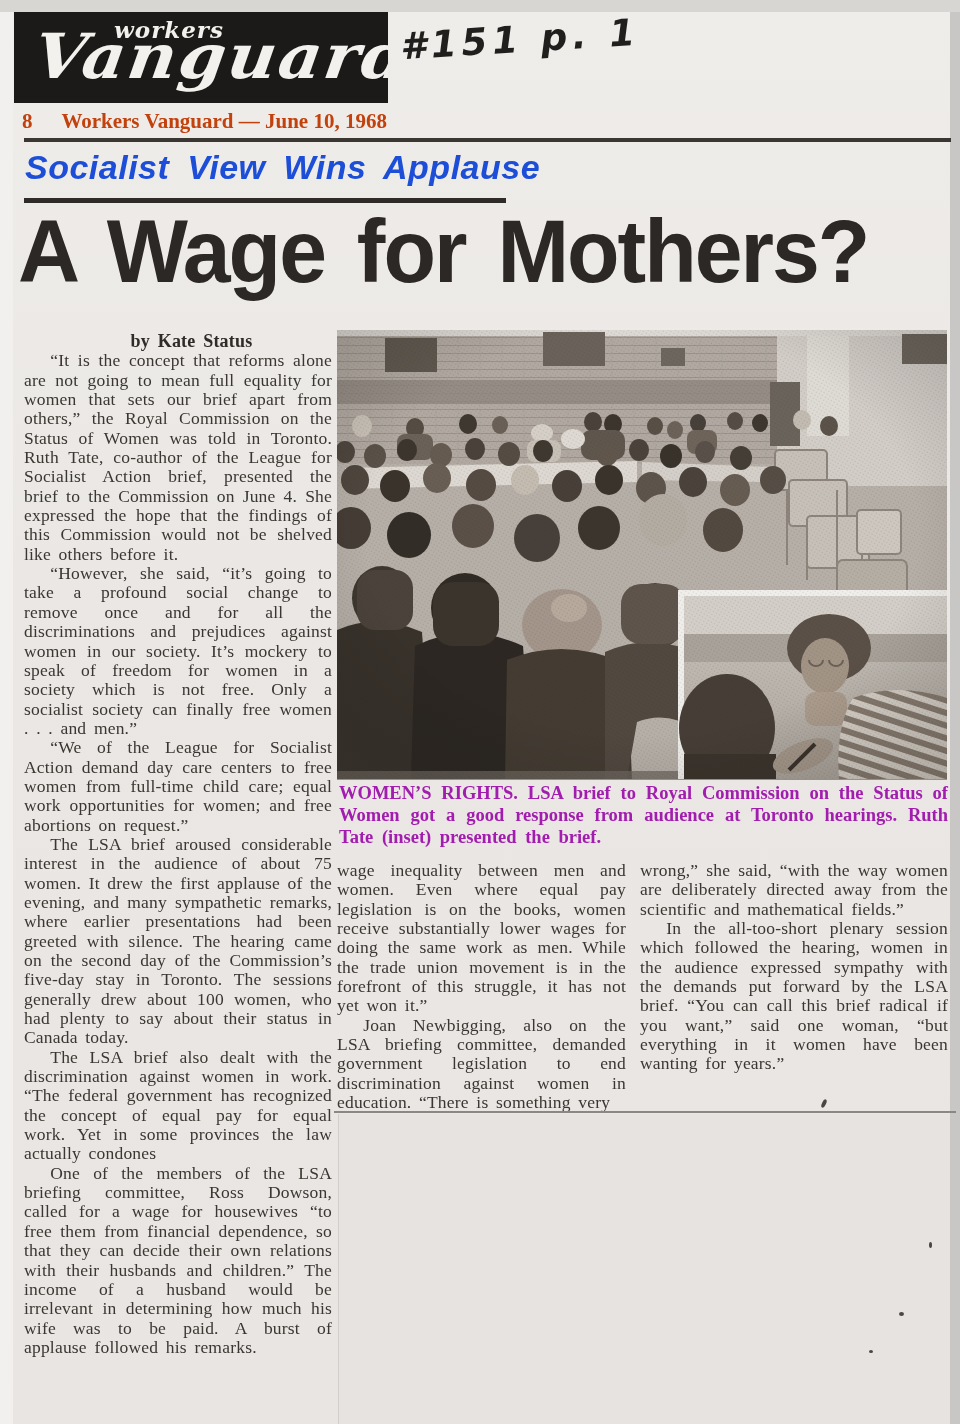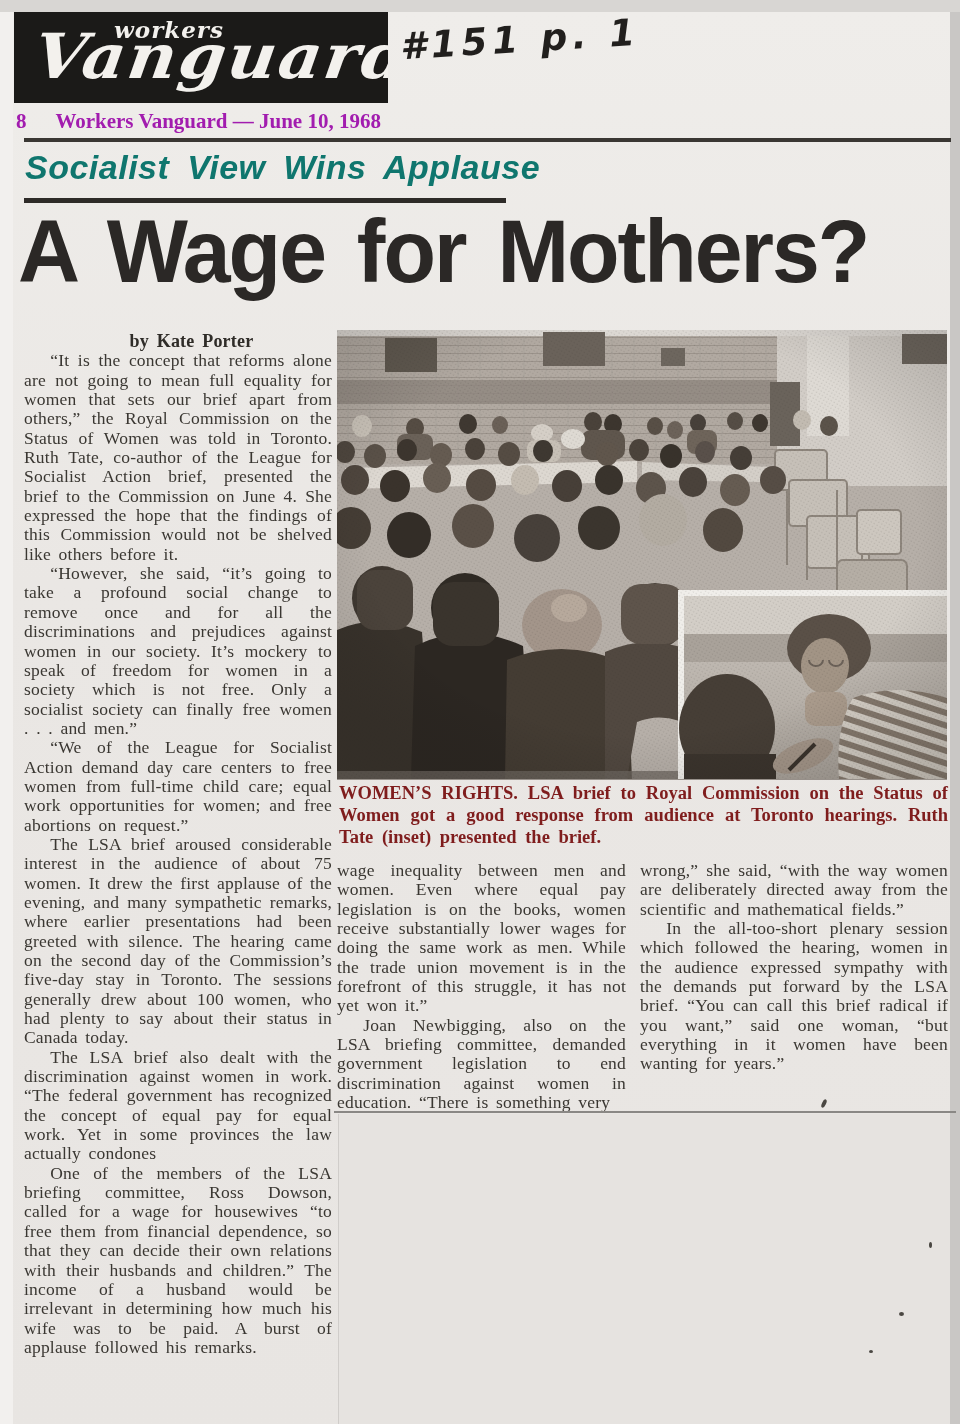--- a/index.html
+++ b/index.html
@@ -15,45 +15,45 @@
   .masthead{position:absolute;left:14px;top:0;width:374px;height:91px;background:#1b1a18;overflow:hidden;}
   .mh-workers{position:absolute;left:100px;top:4px;color:#f3f1ed;
           font:italic 700 23px "DejaVu Serif",serif;letter-spacing:1px;}
   .mh-vanguard{position:absolute;left:26px;top:8px;color:#f3f1ed;
           font:italic 700 62px "DejaVu Serif",serif;letter-spacing:2px;
           transform:skewX(-8deg) scaleX(1.08);transform-origin:left top;white-space:nowrap;}
   .handwritten{position:absolute;left:400px;top:6px;color:#211f1d;
           font:italic 700 37px "DejaVu Sans",sans-serif;letter-spacing:5px;
           transform:rotate(-3.5deg);white-space:nowrap;}
   
-  .dateline{position:absolute;left:16px;top:97px;width:920px;font-weight:700;font-size:21px;
-          color:#a21caf;white-space:nowrap;}
+  .dateline{position:absolute;left:22px;top:97px;width:920px;font-weight:700;font-size:21px;
+          color:#c2410c;white-space:nowrap;}
   .dateline .pageno{margin-right:24px;}
   .rule-dateline{position:absolute;left:24px;top:126px;width:927px;height:4px;background:#3a3733;}
-  .kicker{position:absolute;left:25px;top:136px;white-space:nowrap;color:#0f766e;
+  .kicker{position:absolute;left:25px;top:136px;white-space:nowrap;color:#1d4ed8;
           font:italic 700 34px "Liberation Sans",sans-serif;word-spacing:8px;letter-spacing:.5px;}
   .rule-kicker{position:absolute;left:24px;top:186px;width:482px;height:5px;background:#2e2b28;}
   .headline{position:absolute;left:18px;top:194px;width:940px;white-space:nowrap;color:#2b2826;
           font:700 86px/1 "Liberation Sans",sans-serif;letter-spacing:-2px;word-spacing:10px;
           transform:scaleY(1.04);transform-origin:left top;}
   
   .col{position:absolute;text-align:justify;font-size:17.5px;line-height:19.35px;
           letter-spacing:.2px;word-spacing:3px;color:#3a3732;}
   .col p{margin:0;text-indent:1.5em;}
   .col p.cont{text-indent:0;}
   .col-left{left:24px;top:320px;width:308px;height:1092px;overflow:hidden;}
   .byline{text-align:center;font-weight:700;font-size:18px;margin:0 0 4px 0;color:#2f2c28;}
   .col-mid{left:337px;top:849px;width:289px;}
   .col-right{left:640px;top:849px;width:308px;}
   
   .photo{position:absolute;left:337px;top:318px;width:610px;height:449px;background:#b4ada6;
           box-shadow:0 1px 0 #97908a;}
   .photo svg{display:block;width:100%;height:100%;}
   .caption{position:absolute;left:339px;top:771px;width:609px;text-align:justify;
-          font-weight:700;font-size:18.5px;line-height:21.8px;color:#7f1d1d;word-spacing:4px;}
+          font-weight:700;font-size:18.5px;line-height:21.8px;color:#a21caf;word-spacing:4px;}
   .rule-bottom{position:absolute;left:334px;top:1099px;width:622px;height:2px;background:#8a8885;}
   .cut-bottom-left{position:absolute;left:18px;top:1415px;width:320px;height:2px;background:#908e8b;}
   .speck{position:absolute;background:#4a4742;border-radius:50%;}
   .s1{left:822px;top:1087px;width:4px;height:9px;transform:rotate(25deg);}
   .s2{left:929px;top:1230px;width:3px;height:6px;}
   .s3{left:899px;top:1300px;width:5px;height:4px;}
   .s4{left:869px;top:1338px;width:4px;height:3px;}
 </style>
 </head>
 <body>
@@ -75,21 +75,21 @@
     <span>Workers Vanguard — June 10, 1968</span>
   </div>
   <div class="rule-dateline"></div>
 
   <div class="kicker">Socialist View Wins Applause</div>
   <div class="rule-kicker"></div>
 
   <div class="headline">A Wage for Mothers?</div>
 
   <div class="col col-left">
-    <p class="byline">by Kate Porter</p>
+    <p class="byline">by Kate Status</p>
     <p>“It is the concept that reforms alone are not going to mean full equality for women that sets our brief apart from others,” the Royal Commission on the Status of Women was told in Toronto. Ruth Tate, co-author of the League for Socialist Action brief, presented the brief to the Commission on June 4. She expressed the hope that the findings of this Commission would not be shelved like others before it.</p>
     <p>“However, she said, “it’s going to take a profound social change to remove once and for all the discriminations and prejudices against women in our society. It’s mockery to speak of freedom for women in a society which is not free. Only a socialist society can finally free women . . . and men.”</p>
     <p>“We of the League for Socialist Action demand day care centers to free women from full-time child care; equal work opportunities for women; and free abortions on request.”</p>
     <p>The LSA brief aroused considerable interest in the audience of about 75 women. It drew the first applause of the evening, and many sympathetic remarks, where earlier presentations had been greeted with silence. The hearing came on the second day of the Commission’s five-day stay in Toronto. The sessions generally drew about 100 women, who had plenty to say about their status in Canada today.</p>
     <p>The LSA brief also dealt with the discrimination against women in work. “The federal government has recognized the concept of equal pay for equal work. Yet in some provinces the law actually condones</p>
     <p>One of the members of the LSA briefing committee, Ross Dowson, called for a wage for housewives “to free them from financial dependence, so that they can decide their own relations with their husbands and children.” The income of a husband would be irrelevant in determining how much his wife was to be paid. A burst of applause followed his remarks.</p>
   </div>
 
   <div class="photo">
     <svg viewBox="0 0 610 449" aria-hidden="true">

